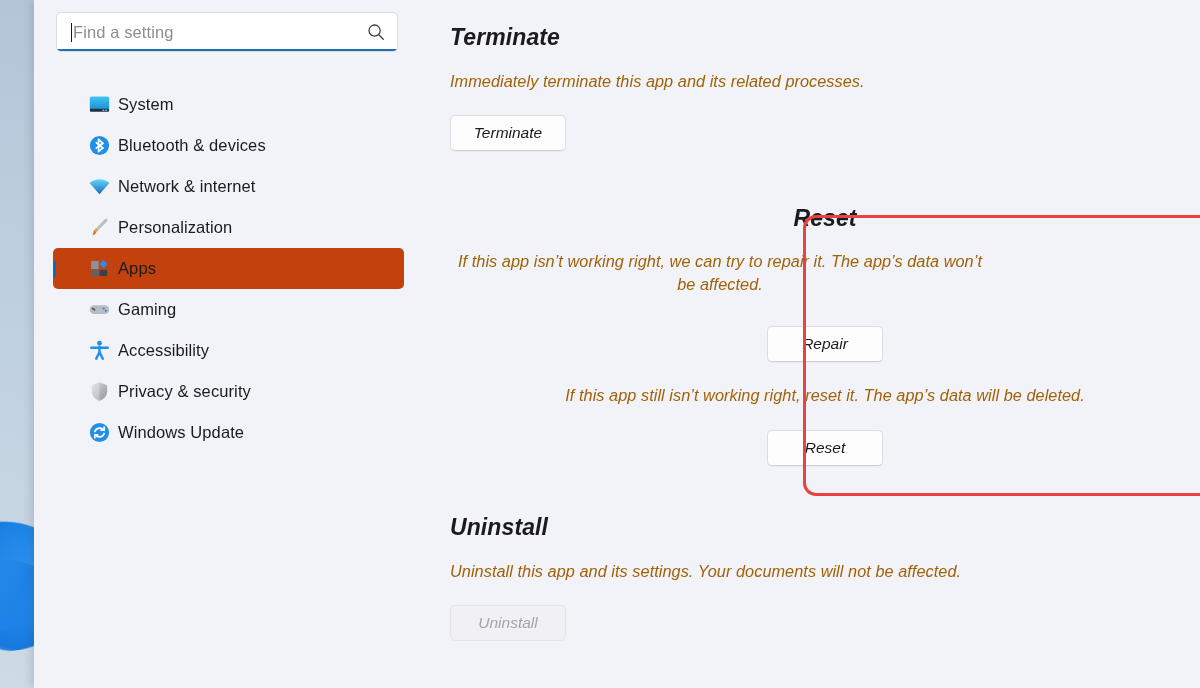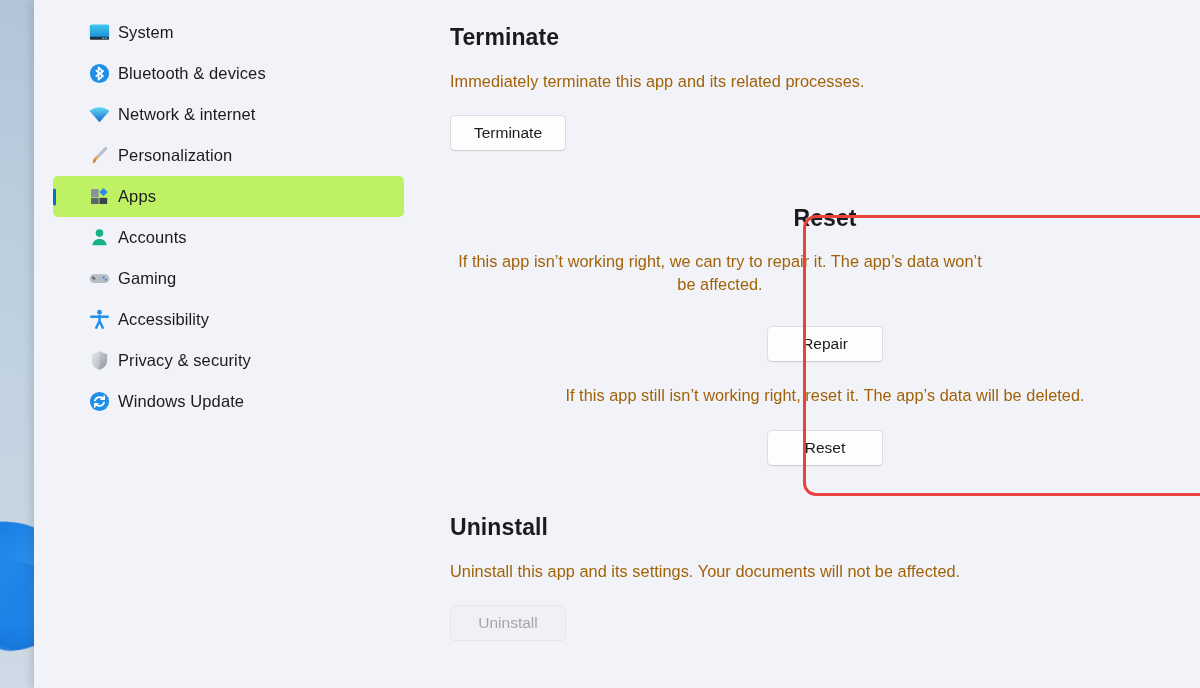--- a/index.html
+++ b/index.html
@@ -75,34 +75,35 @@
 
   .nav-item {
     display: flex; align-items: center;
     height: 41px;
     margin: 0 16px 0 19px;
     padding-left: 34px;
     border-radius: 5px;
     position: relative;
     gap: 7px;
   }
-  .nav-item.selected { background: #bef264; }
+  .nav-item.selected { background: #c2410c; }
   .nav-item.selected .sel-pill {
     position: absolute; left: 0px; top: 50%; transform: translateY(-50%);
     width: 3px; height: 17px; background: #0b6ebd; border-radius: 2px;
   }
   .nav-ico { width: 24px; height: 24px; flex: 0 0 24px; display: flex; align-items: center; justify-content: center; }
   .nav-label { font-size: 16.5px; color: #1b1b1f; letter-spacing: .1px; }
 
   
   #content {
     flex: 1; height: 100%;
     background: #f2f3f8;
     padding: 16px 0 0 0;
     position: relative;
+    font-style: italic;
   }
   .section { padding-left: 30px; }
   .sec-title { font-size: 23px; font-weight: bold; color: #1b1b1f; letter-spacing: .1px; }
   .sec-desc { font-size: 16.3px; color: #a16207; line-height: 1.42; letter-spacing: .05px; }
 
   .btn {
     display: inline-flex; align-items: center; justify-content: center;
     min-width: 116px; height: 36px;
     padding: 0 18px;
     background: #fdfdfd;
@@ -134,20 +135,32 @@
 
 <div id="wallpaper-strip">
   <div id="bloom-petal"></div>
   <div id="bloom-petal2"></div>
 </div>
 
 <div id="settings-window">
 
   <div id="sidebar">
 
+    <div id="search-wrap">
+      <div id="search-box">
+        <div id="text-caret"></div>
+        <span id="search-input-text">Find a setting</span>
+        <span id="search-icon">
+          <svg width="18" height="18" viewBox="0 0 18 18" fill="none">
+            <circle cx="7.6" cy="7.6" r="5.6" stroke="#3d4044" stroke-width="1.3"></circle>
+            <line x1="11.8" y1="11.8" x2="16.3" y2="16.3" stroke="#3d4044" stroke-width="1.3" stroke-linecap="round"></line>
+          </svg>
+        </span>
+      </div>
+    </div>
 
     <div class="nav-item">
       <span class="nav-ico">
         <svg width="23" height="23" viewBox="0 0 24 24">
           <rect x="2" y="4" width="20" height="13.5" rx="1.6" fill="#27b6e8"></rect>
           <rect x="2" y="4" width="20" height="13.5" rx="1.6" fill="url(#mg)"></rect>
           <defs>
               <linearGradient id="mg" x1="0" y1="0" x2="0" y2="1">
             <stop offset="0" stop-color="#3fc5f0"></stop>
                 <stop offset="1" stop-color="#1b8fd4"></stop>
@@ -204,29 +217,20 @@
         <svg width="23" height="23" viewBox="0 0 24 24">
           <rect x="3.2" y="4.2" width="8" height="8.4" fill="#8b9299"></rect>
           <rect x="3.2" y="13.4" width="8" height="6.4" fill="#5b646d"></rect>
           <rect x="12" y="13.4" width="8" height="6.4" fill="#39424b"></rect>
           <path d="M16.2 3.1l4.3 4.3-4.3 4.3-4.3-4.3z" fill="#2b8ce8"></path>
         </svg>
       </span>
       <span class="nav-label">Apps</span>
     </div>
 
-    <div class="nav-item">
-      <span class="nav-ico">
-        <svg width="23" height="23" viewBox="0 0 24 24">
-          <circle cx="12" cy="7.4" r="4" fill="#17b08a"></circle>
-          <path d="M4.6 20.2c0-4 3.3-6.6 7.4-6.6s7.4 2.6 7.4 6.6H4.6z" fill="#17b08a"></path>
-        </svg>
-      </span>
-      <span class="nav-label">Accounts</span>
-    </div>
 
 
     <div class="nav-item">
       <span class="nav-ico">
         <svg width="23" height="23" viewBox="0 0 24 24">
           <rect x="1.8" y="7.6" width="20.4" height="9.2" rx="4.6" fill="#b6bdc4"></rect>
           <circle cx="6.6" cy="12.2" r="1.1" fill="#4a535b"></circle>
           <circle cx="16.4" cy="10.9" r="1.05" fill="#2e7fd6"></circle>
           <circle cx="18.6" cy="13.3" r="1.05" fill="#2e7fd6"></circle>
           <path d="M4.4 11.1h1.6M5.2 10.3v1.6" stroke="#4a535b" stroke-width=".9" stroke-linecap="round"></path>

